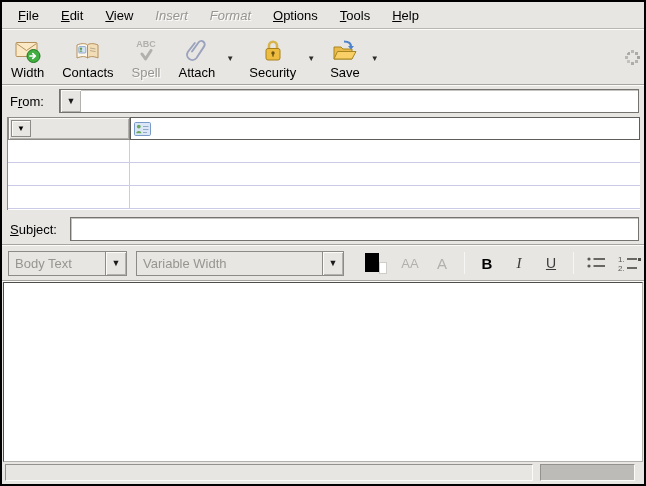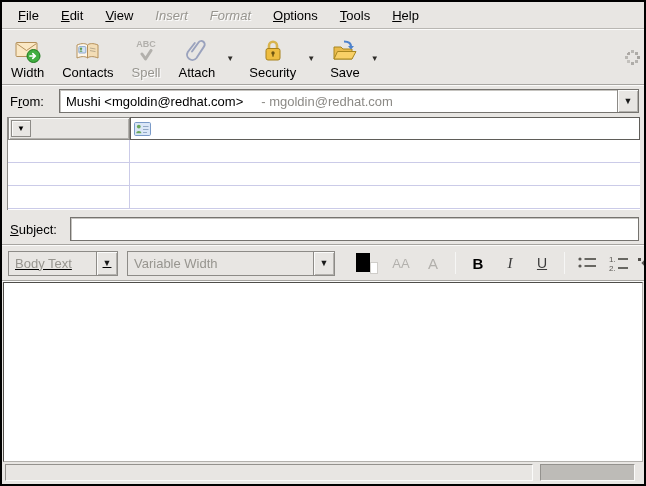--- a/index.html
+++ b/index.html
@@ -65,21 +65,21 @@
   .to-entry input{flex:1;border:none;outline:none;background:transparent;font:inherit;margin-left:3px;}
 
   .gap4{height:4px;flex:none;}
   .entry{flex:1;height:24px;background:var(--entry-bg);border:1px solid var(--entry-border);
     box-shadow:inset 1px 1px 0 #c6c4c0;font:inherit;padding:0 6px;outline:none;}
 
   
   .fmtbar{height:34px;flex:none;display:flex;align-items:center;padding:0 6px;position:relative;}
   .fcombo{height:25px;display:flex;background:var(--window-bg);border:1px solid #8d8b87;flex:none;}
   .fcombo .combo-text{color:var(--disabled-text);}
-  .fcombo-style{width:110px;margin-right:9px;text-decoration:underline;}
+  .fcombo-style{width:119px;margin-right:9px;}
   .fcombo-font{width:208px;margin-right:20px;}
   .colorbtn{width:24px;height:24px;position:relative;flex:none;margin-right:6px;}
   .colorbtn .fg{position:absolute;left:1px;top:2px;width:14px;height:19px;background:#000;}
   .colorbtn .bgc{position:absolute;right:1px;bottom:1px;width:8px;height:12px;background:#fff;border:1px solid #cfcdc9;}
   .fbtn{width:28px;height:26px;display:flex;align-items:center;justify-content:center;flex:none;margin:0 2px;}
   .fbtn.bold{font-weight:bold;font-size:15px;}
   .fbtn.italic{font-family:"Liberation Serif",serif;font-style:italic;font-size:15px;color:#3a3a3a;}
   .fbtn.under{text-decoration:underline;font-size:14px;color:#3a3a3a;}
   .fbtn.sizebtn{color:#b2b0ac;font-weight:normal;}
   .vsep{width:1px;height:22px;background:#aaa8a4;border-right:1px solid #f6f6f5;margin:0 6px;flex:none;}
@@ -185,24 +185,20 @@
       <span class="tlabel">Save</span>
     </div>
     <div class="tdrop">▼</div>
     <div class="spinner"></div>
   </div>
   <div class="groove"></div>
 
   <div class="hrow">
     <span class="hlabel" style="width:49px;"><span>F</span><span class="mn">r</span><span>om:</span></span>
     <div class="combo">
-      <div class="combo-text">
-        <span>Mushi &lt;mgoldin@redhat.com&gt;</span>
-        <span class="secondary">- mgoldin@redhat.com</span>
-      </div>
       <div class="combo-btn">
           <span>▼</span>
         </div>
     </div>
   </div>
 
   <div class="recipients">
     <div class="rrow">
       <div class="to-btn">
         <span class="mini-drop">

